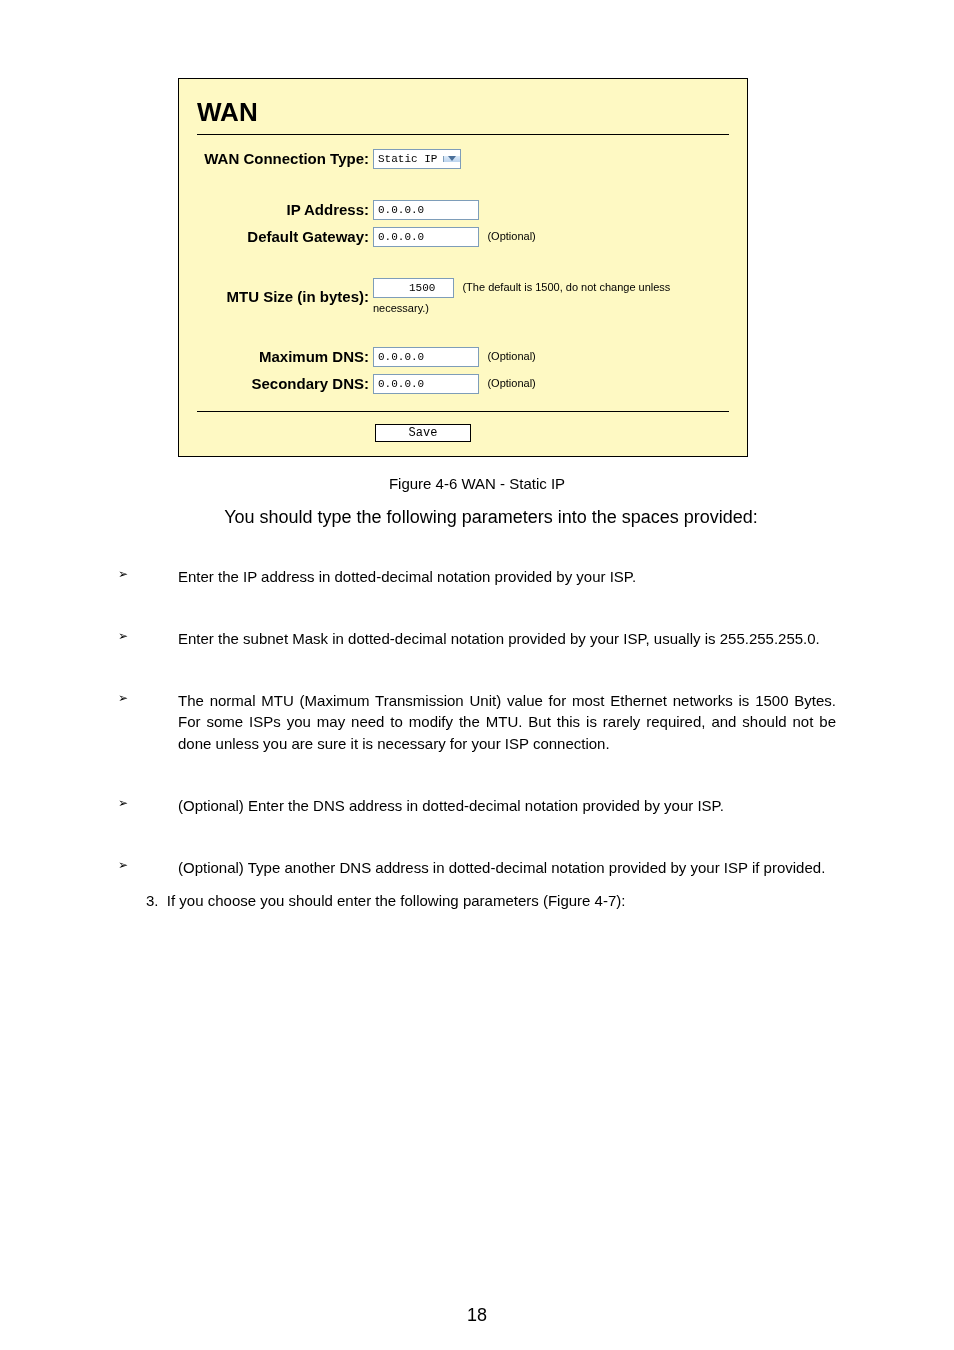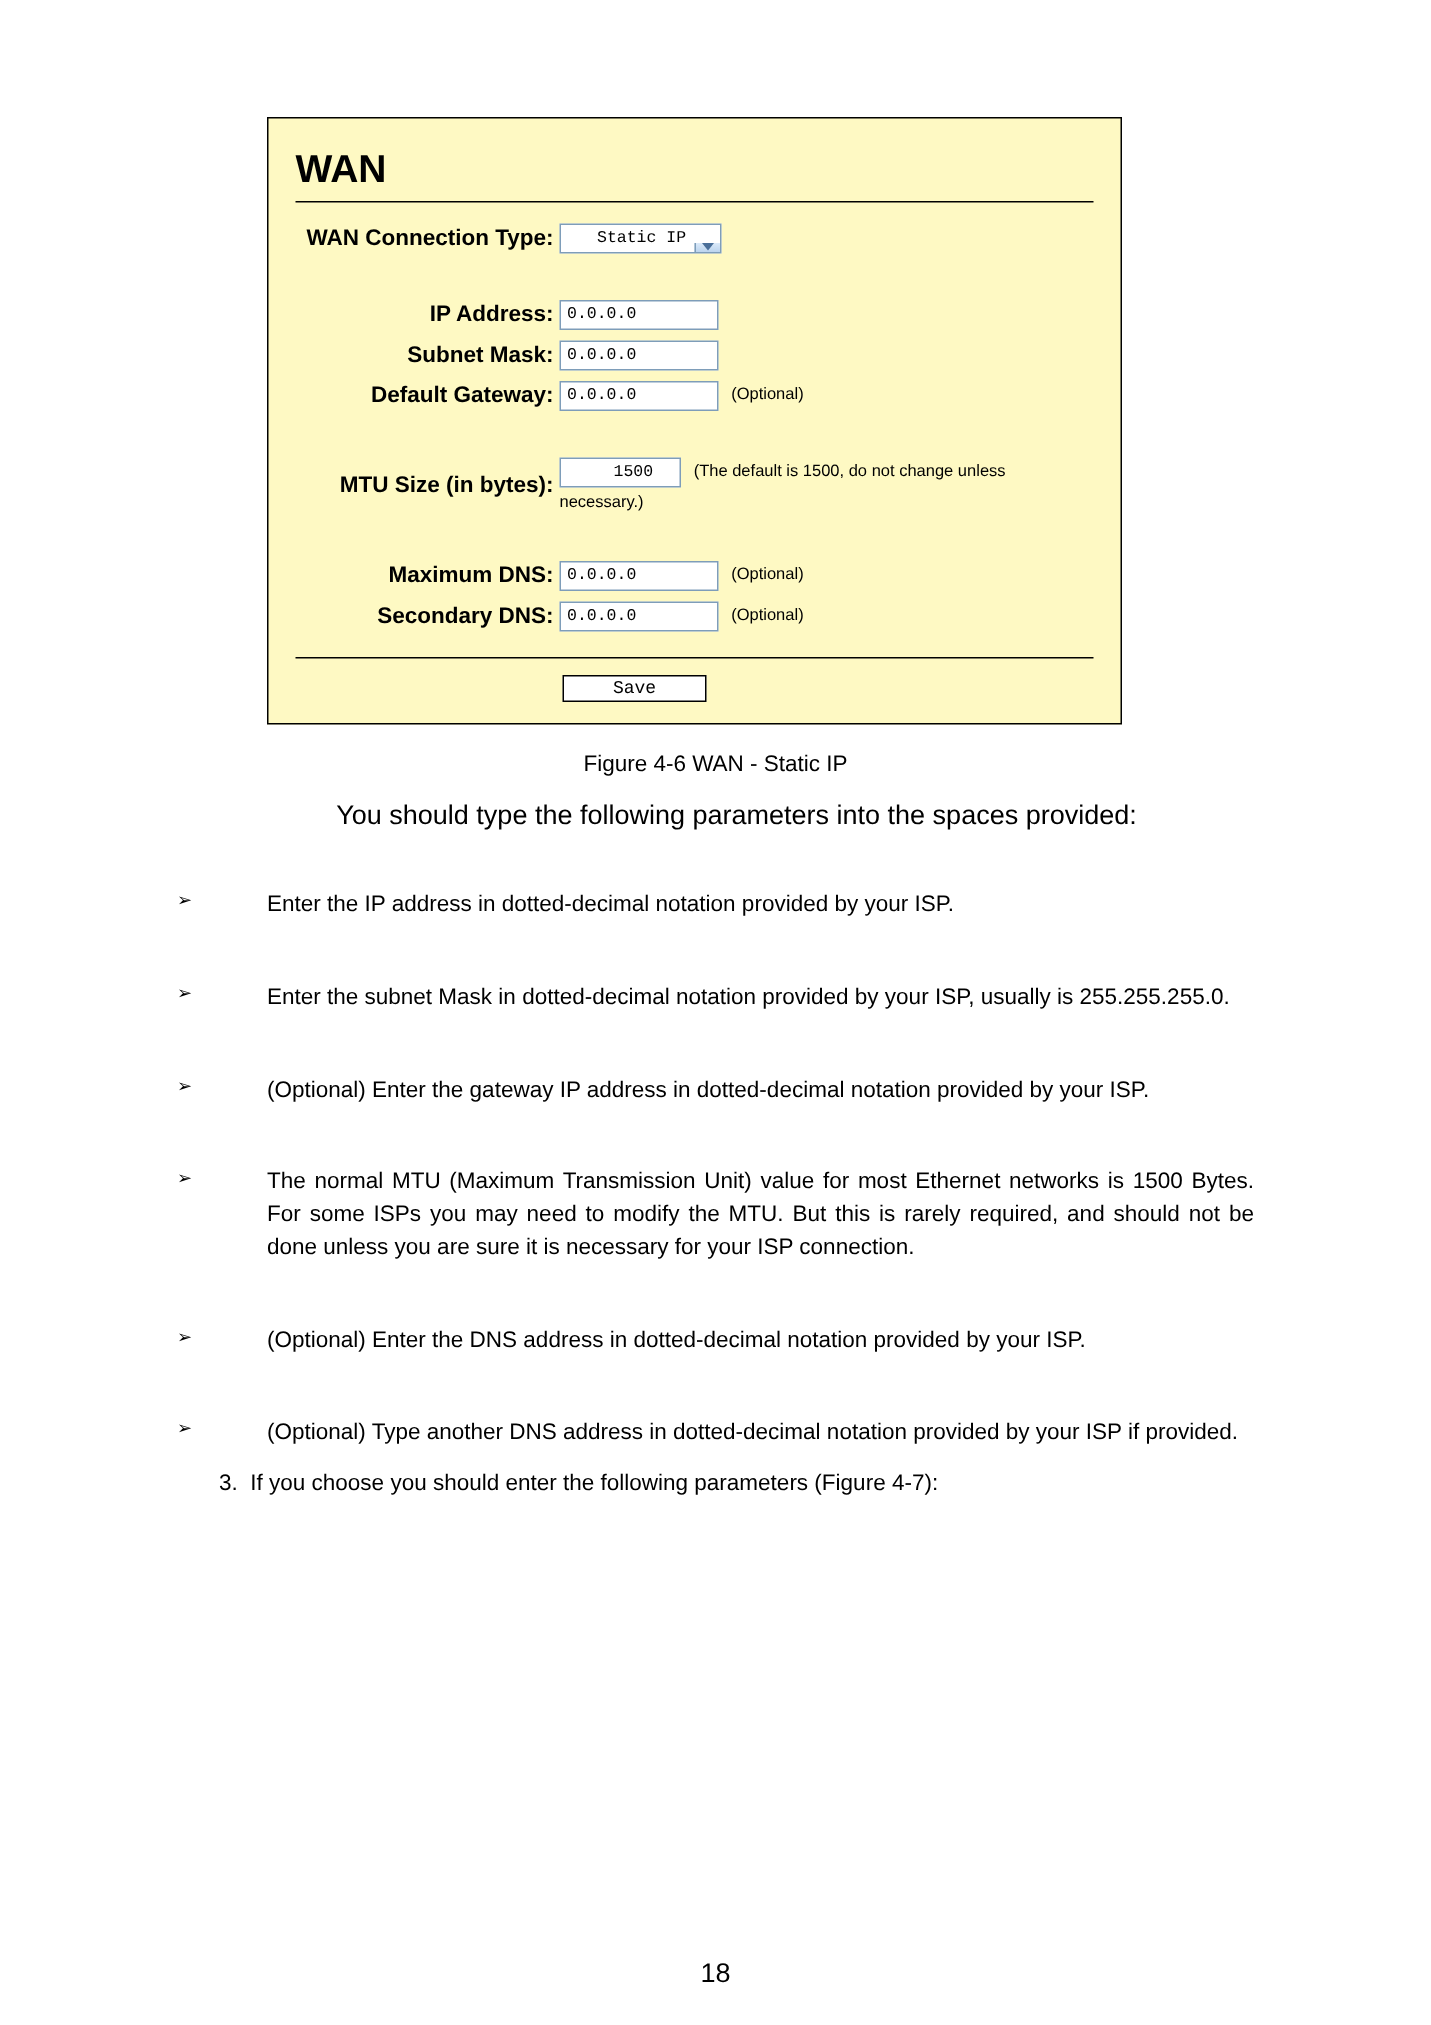--- a/index.html
+++ b/index.html
@@ -52,25 +52,24 @@
     border: 1px solid #7e9db9;
     font-family: "Courier New", monospace;
     font-size: 11px;
     padding: 0 4px;
     background: #fff;
   }
   .txt-ip   { width: 96px; }
   .txt-mtu  { width: 40px; padding-left: 35px; }
   .dd-wrap {
     display: inline-flex;
-    align-items: flex-end;
+    align-items: center;
     height: 18px;
     border: 1px solid #7e9db9;
     background: #fff;
-    padding-left: 20px;
   }
   .dd-label {
     font-family: "Courier New", monospace;
     font-size: 11px;
     padding: 0 6px 0 4px;
     line-height: 18px;
   }
   .dd-btn {
     width: 16px;
     background: linear-gradient(#dbeaf9, #bcd4ee);
@@ -167,24 +166,20 @@
       <tr>
             <td style="height:18px;"></td>
             <td></td>
           </tr>
 
       <tr>
         <td class="lbl bold">IP Address:</td>
         <td><input class="txt-in txt-ip" value="0.0.0.0" style=""></td>
       </tr>
 
-      <tr>
-        <td class="lbl bold">Subnet Mask:</td>
-        <td><input class="txt-in txt-ip" value="0.0.0.0" style=""></td>
-      </tr>
 
       <tr>
         <td class="lbl bold">Default Gateway:</td>
         <td>
           <input class="txt-in txt-ip" value="0.0.0.0" style="">
           <span class="hint">(Optional)</span>
         </td>
       </tr>
       <tr>
             <td style="height:18px;"></td>
@@ -224,21 +219,20 @@
     <hr class="figure-hr" style="margin-top:14px;">
     <span class="save-btn">Save</span>
   </div>
 
   <div class="caption">Figure 4-6 WAN - Static IP</div>
   <p class="p-intro">You should type the following parameters into the spaces provided:</p>
 
   <ul class="bullets">
     <li>Enter the IP address in dotted-decimal notation provided by your ISP.</li>
     <li>Enter the subnet Mask in dotted-decimal notation provided by your ISP, usually is 255.255.255.0.</li>
-    <li>(Optional) Enter the gateway IP address in dotted-decimal notation provided by your ISP.</li>
     <li>The normal MTU (Maximum Transmission Unit) value for most Ethernet networks is 1500 Bytes. For some ISPs you may need to modify the MTU. But this is rarely required, and should not be done unless you are sure it is necessary for your ISP connection.</li>
     <li>(Optional) Enter the DNS address in dotted-decimal notation provided by your ISP.</li>
     <li>(Optional) Type another DNS address in dotted-decimal notation provided by your ISP if provided.</li>
   </ul>
 
   <p class="p-numbered">If you choose            you should enter the following parameters (Figure 4-7):</p>
 
   <div class="page-number">18</div>
 </div>
 

